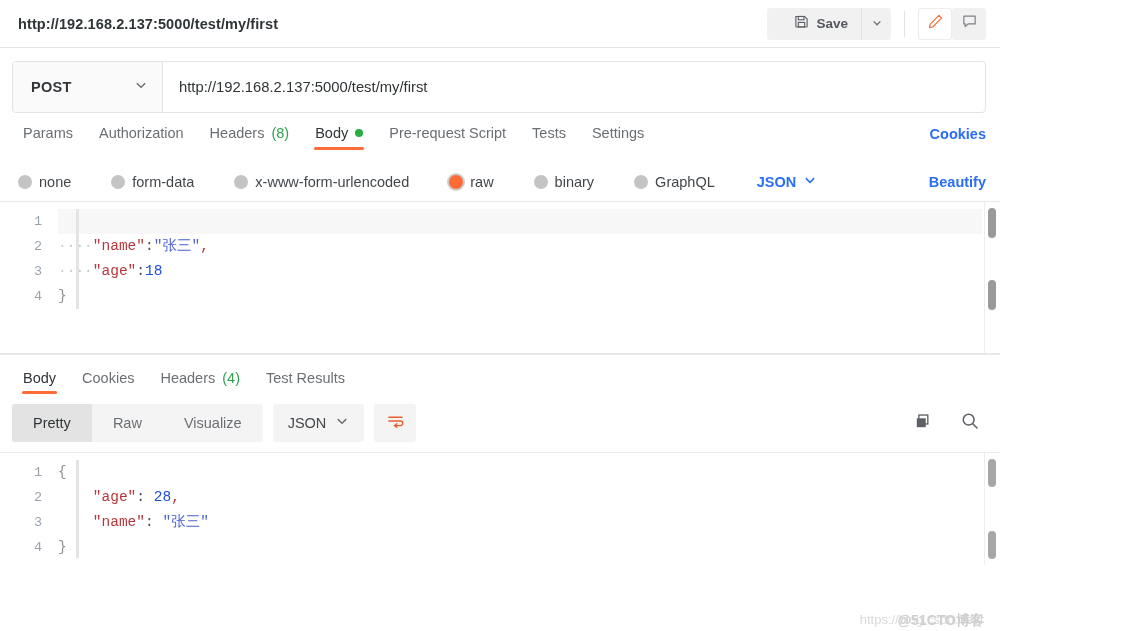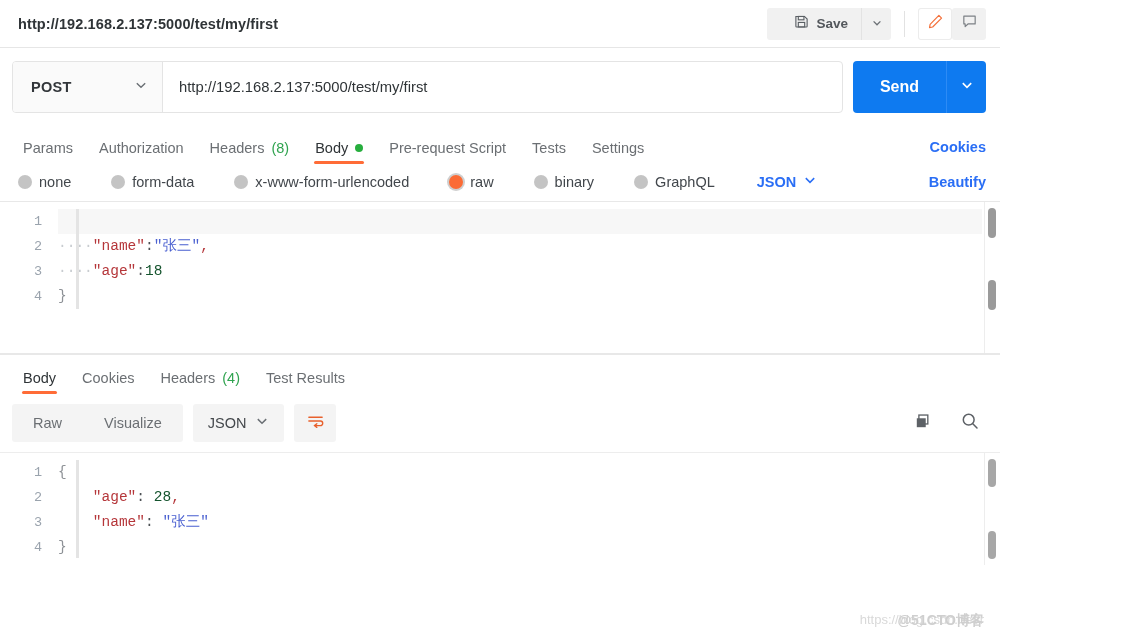--- a/index.html
+++ b/index.html
@@ -98,21 +98,21 @@
   .send-caret {
     width: 40px; background: #0e7af0;
     border-radius: 0 4px 4px 0;
     border-left: 1px solid #2d8bf5;
     display: flex; align-items: center; justify-content: center;
     cursor: pointer;
   }
 
   
   .req-tabs {
-    display: flex; align-items: flex-end;
+    display: flex; align-items: flex-start;
     padding: 0 14px 0 10px;
     height: 38px;
     position: relative;
   }
   .rtab {
     position: relative;
     padding: 0 13px 9px 13px;
     font-size: 14.5px;
     color: #6b6f73;
     cursor: pointer;
@@ -186,21 +186,21 @@
     font-size: 13.5px;
     font-family: "Liberation Mono", monospace;
     line-height: 25px;
     user-select: none;
   }
   .code-txt { white-space: pre; line-height: 25px; color: #33373b; }
   .k-brace  { color: #8d9196; }
   .k-key    { color: #b5363a; }
   .k-punc   { color: #4c5054; }
   .k-str    { color: #4b61d1; }
-  .k-num    { color: #14532d; }
+  .k-num    { color: #1d4ed8; }
   .k-indent { color: #c8ccd0; }
 
   .hl-row {
     position: absolute; left: 58px; right: 18px;
     height: 25px; background: #f7f7f7;
   }
   .fold-bar {
     position: absolute;
     left: 76px; width: 3px;
     background: #e4e4e4;
@@ -335,30 +335,20 @@
       <div class="method-select">
         <span class="m-lbl">POST</span>
         <span>
           <svg width="14" height="14" viewBox="0 0 12 12" fill="none" stroke="#6b7075" stroke-width="1.2">
             <path d="M2.4 4.4 6 8l3.6-3.6"></path>
           </svg>
         </span>
       </div>
       <input class="url-input" type="text" readonly="" value="http://192.168.2.137:5000/test/my/first" style="">
     </div>
-    <div class="send-group">
-      <button class="send-btn">Send</button>
-      <div class="send-caret">
-        <span>
-          <svg width="14" height="14" viewBox="0 0 12 12" fill="none" stroke="#ffffff" stroke-width="1.4">
-            <path d="M2.4 4.4 6 8l3.6-3.6"></path>
-          </svg>
-        </span>
-      </div>
-    </div>
   </div>
 
   <div class="req-tabs">
     <div class="rtab">
       <span>Params</span>
     </div>
     <div class="rtab">
       <span>Authorization</span>
     </div>
     <div class="rtab">
@@ -458,20 +448,21 @@
       <span class="count-green">(4)</span>
     </div>
     <div class="rtab">
       <span>Test Results</span>
     </div>
     <div class="tabs-spacer"></div>
   </div>
 
   <div class="resp-toolbar">
     <div class="seg-group">
+      <div class="seg active">Pretty</div>
       <div class="seg">Raw</div>
       <div class="seg">Visualize</div>
     </div>
     <div class="fmt-select">
       <span class="fl">JSON</span>
       <span>
         <svg width="14" height="14" viewBox="0 0 12 12" fill="none" stroke="#6b7075" stroke-width="1.25">
           <path d="M2.4 4.4 6 8l3.6-3.6"></path>
         </svg>
       </span>

